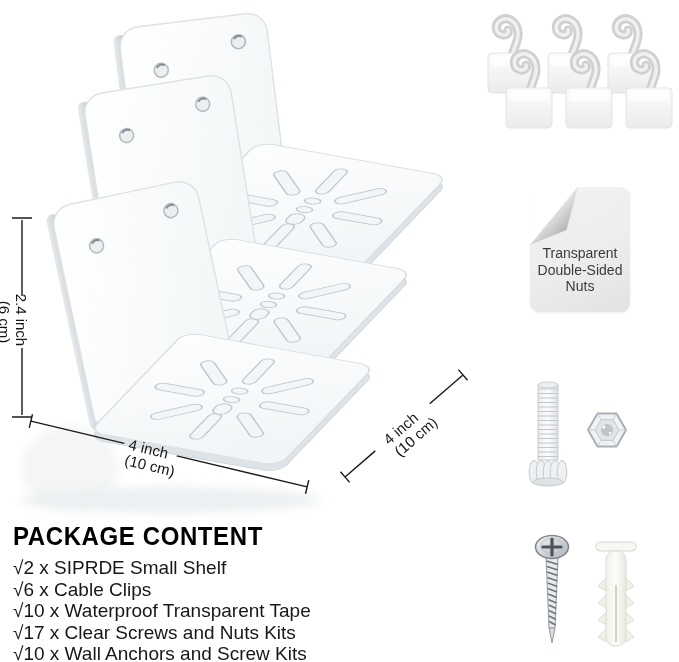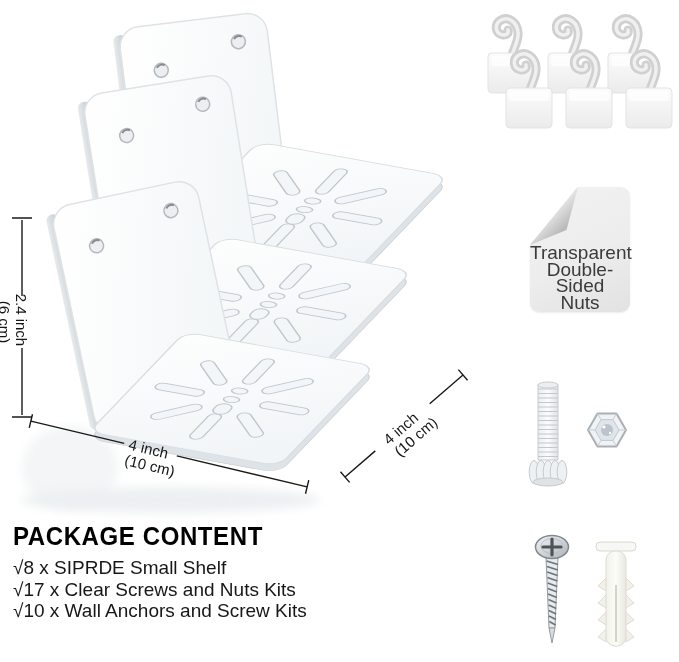--- a/index.html
+++ b/index.html
@@ -11,21 +11,21 @@
   
   .tape-card{left:530px;top:187px;width:100px;height:125px;border-radius:9px;
              background:linear-gradient(155deg,#f2f2f2 0%,#ededed 55%,#e2e2e2 100%);
              box-shadow:0 1px 2px rgba(0,0,0,0.08);}
   .tape-fold-cut{position:absolute;left:-1px;top:-1px;width:49px;height:60px;background:#ffffff;
              -webkit-clip-path:polygon(0 0,100% 0,0 100%);clip-path:polygon(0 0,100% 0,0 100%);}
   .tape-fold-flap{position:absolute;left:0;top:0;width:48px;height:58px;
              -webkit-clip-path:polygon(100% 0,0 100%,76% 74%);clip-path:polygon(100% 0,0 100%,76% 74%);
              background:linear-gradient(135deg,#fdfdfd 15%,#dedede 50%,#b9b9b9 72%,#d6d6d6 100%);}
   .tape-label{position:absolute;left:0;top:58px;width:100%;text-align:center;
-             color:#3b3b3b;font-size:19px;line-height:16.5px;}
+             color:#3b3b3b;font-size:14px;line-height:16.5px;}
 
   
   .package{left:13px;top:520px;width:460px;color:#141414;}
   .package h1{margin:4px 0 9px 0;font-size:24px;line-height:1;font-weight:800;
               letter-spacing:0.6px;color:#000;transform:scaleY(1.06);transform-origin:left top;}
   .package ul{margin:0;padding:0;list-style:none;}
   .package li{font-size:19px;line-height:21.6px;color:#17171a;}
 </style>
 </head>
 <body>
@@ -250,19 +250,21 @@
         <path d="M101,99 L93,107 L101,112 Z"></path>
           <path d="M121,99 L129,107 L121,112 Z"></path>
       </g>
       <line x1="111" y1="55" x2="111" y2="112" stroke="#d3d3ca" stroke-width="2"></line>
     </g>
   </svg>
 
   <section class="abs package">
     <h1>PACKAGE CONTENT</h1>
     <ul>
-      <li>√8 x SIPRDE Small Shelf</li>
+      <li>√2 x SIPRDE Small Shelf</li>
+      <li>√6 x Cable Clips</li>
+      <li>√10 x Waterproof Transparent Tape</li>
       <li>√17 x Clear Screws and Nuts Kits</li>
       <li>√10 x Wall Anchors and Screw Kits</li>
     </ul>
   </section>
 
 </div>
 
 </body></html>

